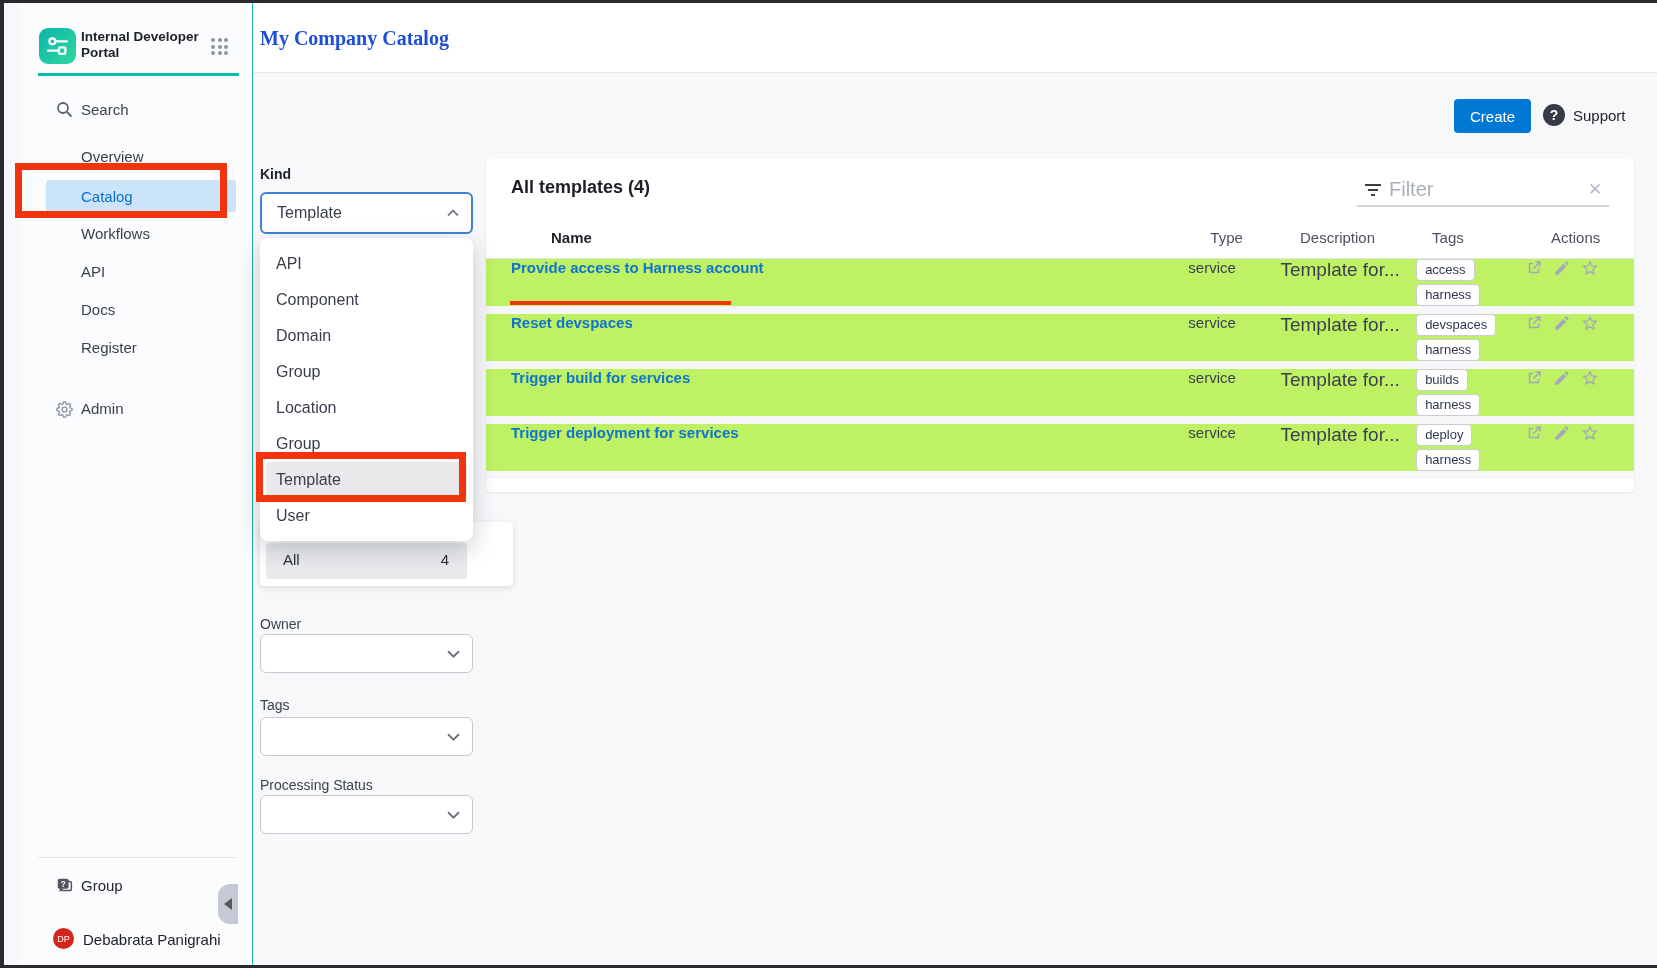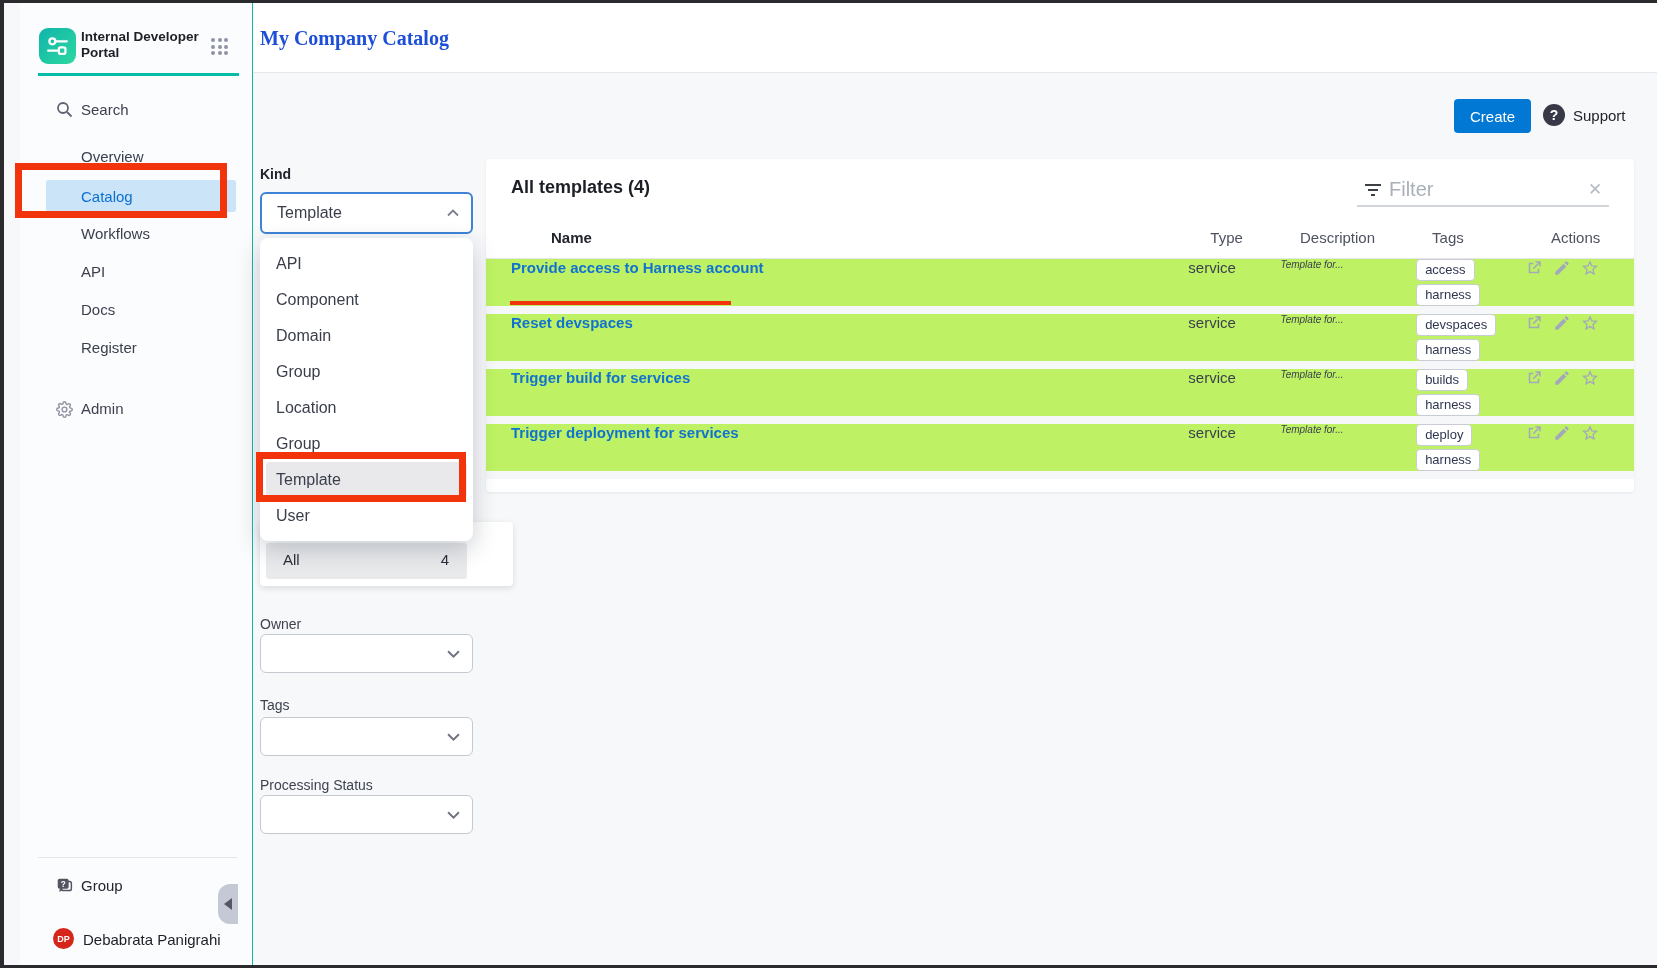--- a/index.html
+++ b/index.html
@@ -32,21 +32,21 @@
 
   .admin-row{position:absolute;left:0;top:388px;width:233px;height:36px;cursor:pointer;}
   .admin-row svg{position:absolute;left:36px;top:10px;}
   .admin-row span{position:absolute;left:61px;top:9px;font-size:15px;color:#3B3F4E;}
 
   .side-divider{position:absolute;left:18px;top:854px;width:199px;height:1px;background:#E4E6E9;}
   .help-row{position:absolute;left:0;top:866px;width:233px;height:34px;cursor:pointer;}
   .help-row svg{position:absolute;left:35px;top:7px;}
   .help-row span{position:absolute;left:61px;top:8px;font-size:15px;color:#24262F;}
   .user-row{position:absolute;left:0;top:922px;width:233px;height:30px;cursor:pointer;}
-  .avatar{position:absolute;left:33px;top:3px;width:21px;height:21px;border-radius:50%;background:#D6251A;color:#fff;font-size:9px;font-weight:bold;display:flex;align-items:center;justify-content:center;text-align:center;}
+  .avatar{position:absolute;left:33px;top:3px;width:21px;height:21px;border-radius:50%;background:#D6251A;color:#fff;font-size:9px;font-weight:normal;display:flex;align-items:center;justify-content:center;text-align:center;}
   .user-row .uname{position:absolute;left:63px;top:6px;font-size:15px;color:#1D1F27;}
 
   .collapse-handle{position:absolute;left:218px;top:884px;width:20px;height:40px;background:#BCC1CF;opacity:.85;border-radius:12px 0 0 12px;z-index:6;cursor:pointer;display:flex;align-items:center;justify-content:center;}
   .collapse-handle .tri{width:0;height:0;border-top:6px solid transparent;border-bottom:6px solid transparent;border-right:8px solid #3A3B45;}
 
   
   .header{position:absolute;left:237px;top:3px;width:1420px;height:70px;background:#fff;border-bottom:1px solid #E6E7EA;z-index:4;}
   .header h1{position:absolute;left:23px;top:24px;font-size:20px;font-weight:bold;color:#1d4ed8;font-family:Liberation Serif, serif;}
 
   
@@ -90,21 +90,21 @@
   .thead .c-name{width:684px;font-weight:bold;color:#23252E;margin-left:40px;}
   .thead .c-type{width:93px;}
   .thead .c-desc{width:137px;}
   .thead .c-tags{width:110px;}
   .thead .c-actions{width:99px;padding-left:13px;}
   .tdivider{position:absolute;left:0;top:99px;width:1148px;height:1px;background:#E4E6E9;}
 
   .trow{position:absolute;left:0;width:1148px;height:55px;display:flex;align-items:flex-start;padding-left:25px;background:#bef264;box-shadow:inset 0 -8px 0 #F5F7F9;}
   .trow .c-name{width:684px;font-size:15px;font-weight:bold;color:#1173CF;cursor:pointer;}
   .trow .c-type{width:93px;font-size:15px;color:#3B3F4E;}
-  .trow .c-desc{width:137px;font-size:10px;color:#3B3F4E;font-style:italic;}
+  .trow .c-desc{width:137px;font-size:19px;color:#3B3F4E;}
   .trow .c-tags{width:110px;display:flex;flex-direction:column;align-items:flex-start;gap:3px;}
   .tag-chip{display:inline-block;border:1px solid #C9CCD4;border-radius:4px;padding:2px 8px 3px;font-size:13px;color:#2F3650;background:#fff;white-space:nowrap;}
   .trow .c-actions{width:110px;display:flex;gap:10px;align-items:center;}
   .act-icon{width:18px;height:18px;cursor:pointer;}
 
   
   .anno{position:absolute;border:7px solid #F2340C;background:transparent;z-index:100;pointer-events:none;}
   .anno-underline{position:absolute;background:#F2340C;z-index:100;pointer-events:none;}
 </style>
 </head>

